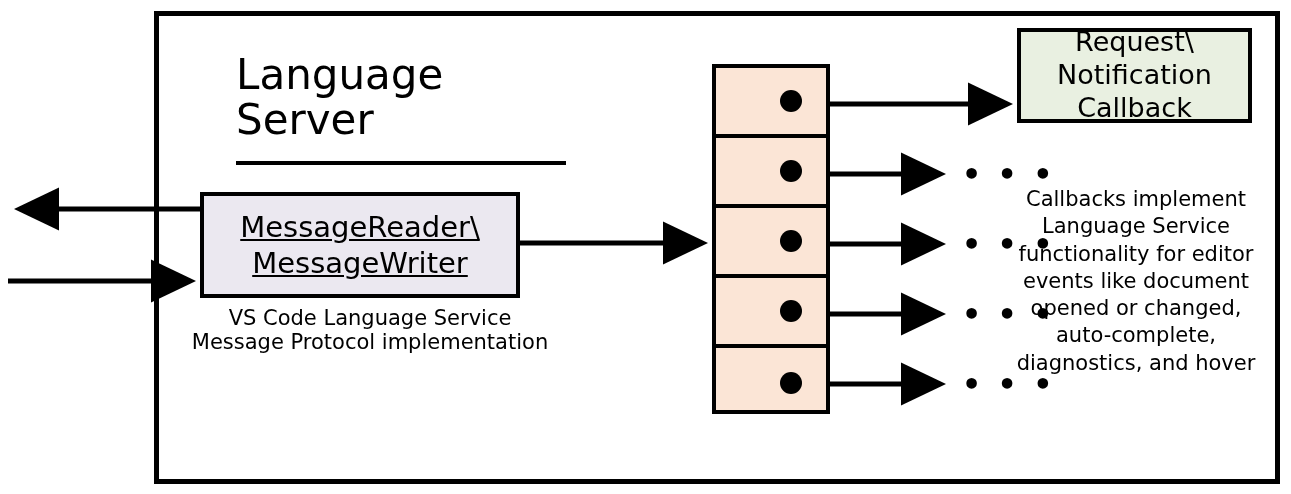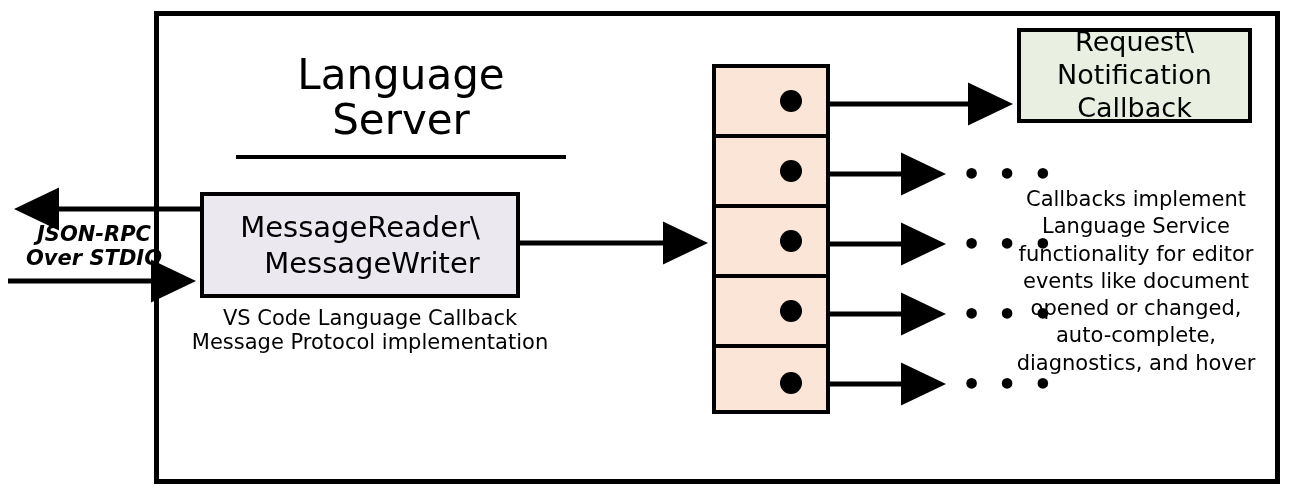--- a/index.html
+++ b/index.html
@@ -10,28 +10,28 @@
   
   .frame{position:absolute;left:154px;top:11px;width:1126px;height:473px;
          border:5px solid #000;box-sizing:border-box;background:transparent;}
 
   
   .txt{position:absolute;text-align:center;line-height:1.15;white-space:pre-line;}
   .ital{font-style:italic;font-weight:600;}
 
   
   .title{position:absolute;left:236px;top:52px;width:330px;font-size:42px;
-         text-align:center;border-bottom:4px solid #000;padding-bottom:12px;
+         border-bottom:4px solid #000;padding-bottom:18px;
          line-height:1.08;}
 
   
   .mr-box{position:absolute;left:200px;top:192px;width:320px;height:106px;
           background:#EBE8F0;border:4px solid #000;box-sizing:border-box;
           display:flex;align-items:center;justify-content:center;
-          font-size:29px;line-height:1.25;text-align:right;}
+          font-size:29px;line-height:1.25;text-align:center;text-decoration:underline;}
 
   .mr-caption{left:180px;top:306px;width:380px;font-size:21px;}
 
   
   .jsonrpc{left:14px;top:222px;width:160px;font-size:21px;}
 
   
   .lookup{left:518px;top:152px;width:190px;font-size:21px;}
 
   
@@ -88,28 +88,26 @@
 
       <path d="M790,104 L1005,104" marker-end="url(#ah)"></path>
 
       <path d="M790,174 L938,174" marker-end="url(#ah)"></path>
       <path d="M790,244 L938,244" marker-end="url(#ah)"></path>
       <path d="M790,314 L938,314" marker-end="url(#ah)"></path>
       <path d="M790,384 L938,384" marker-end="url(#ah)"></path>
     </g>
   </svg>
 
-  <div class="txt ital jsonrpc">JSON-RPC
-Over STDIO</div>
 
   <div class="mr-box">
     <span style="white-space:pre-line;">MessageReader\
 MessageWriter</span>
   </div>
-  <div class="txt mr-caption">VS Code Language Callback
+  <div class="txt mr-caption">VS Code Language Service
 Message Protocol implementation</div>
 
 
   <div class="dmap">
     <div class="dcell" style="top:0px">
       <span class="dot"></span>
     </div>
     <div class="dcell" style="top:70px">
       <span class="dot"></span>
     </div>

